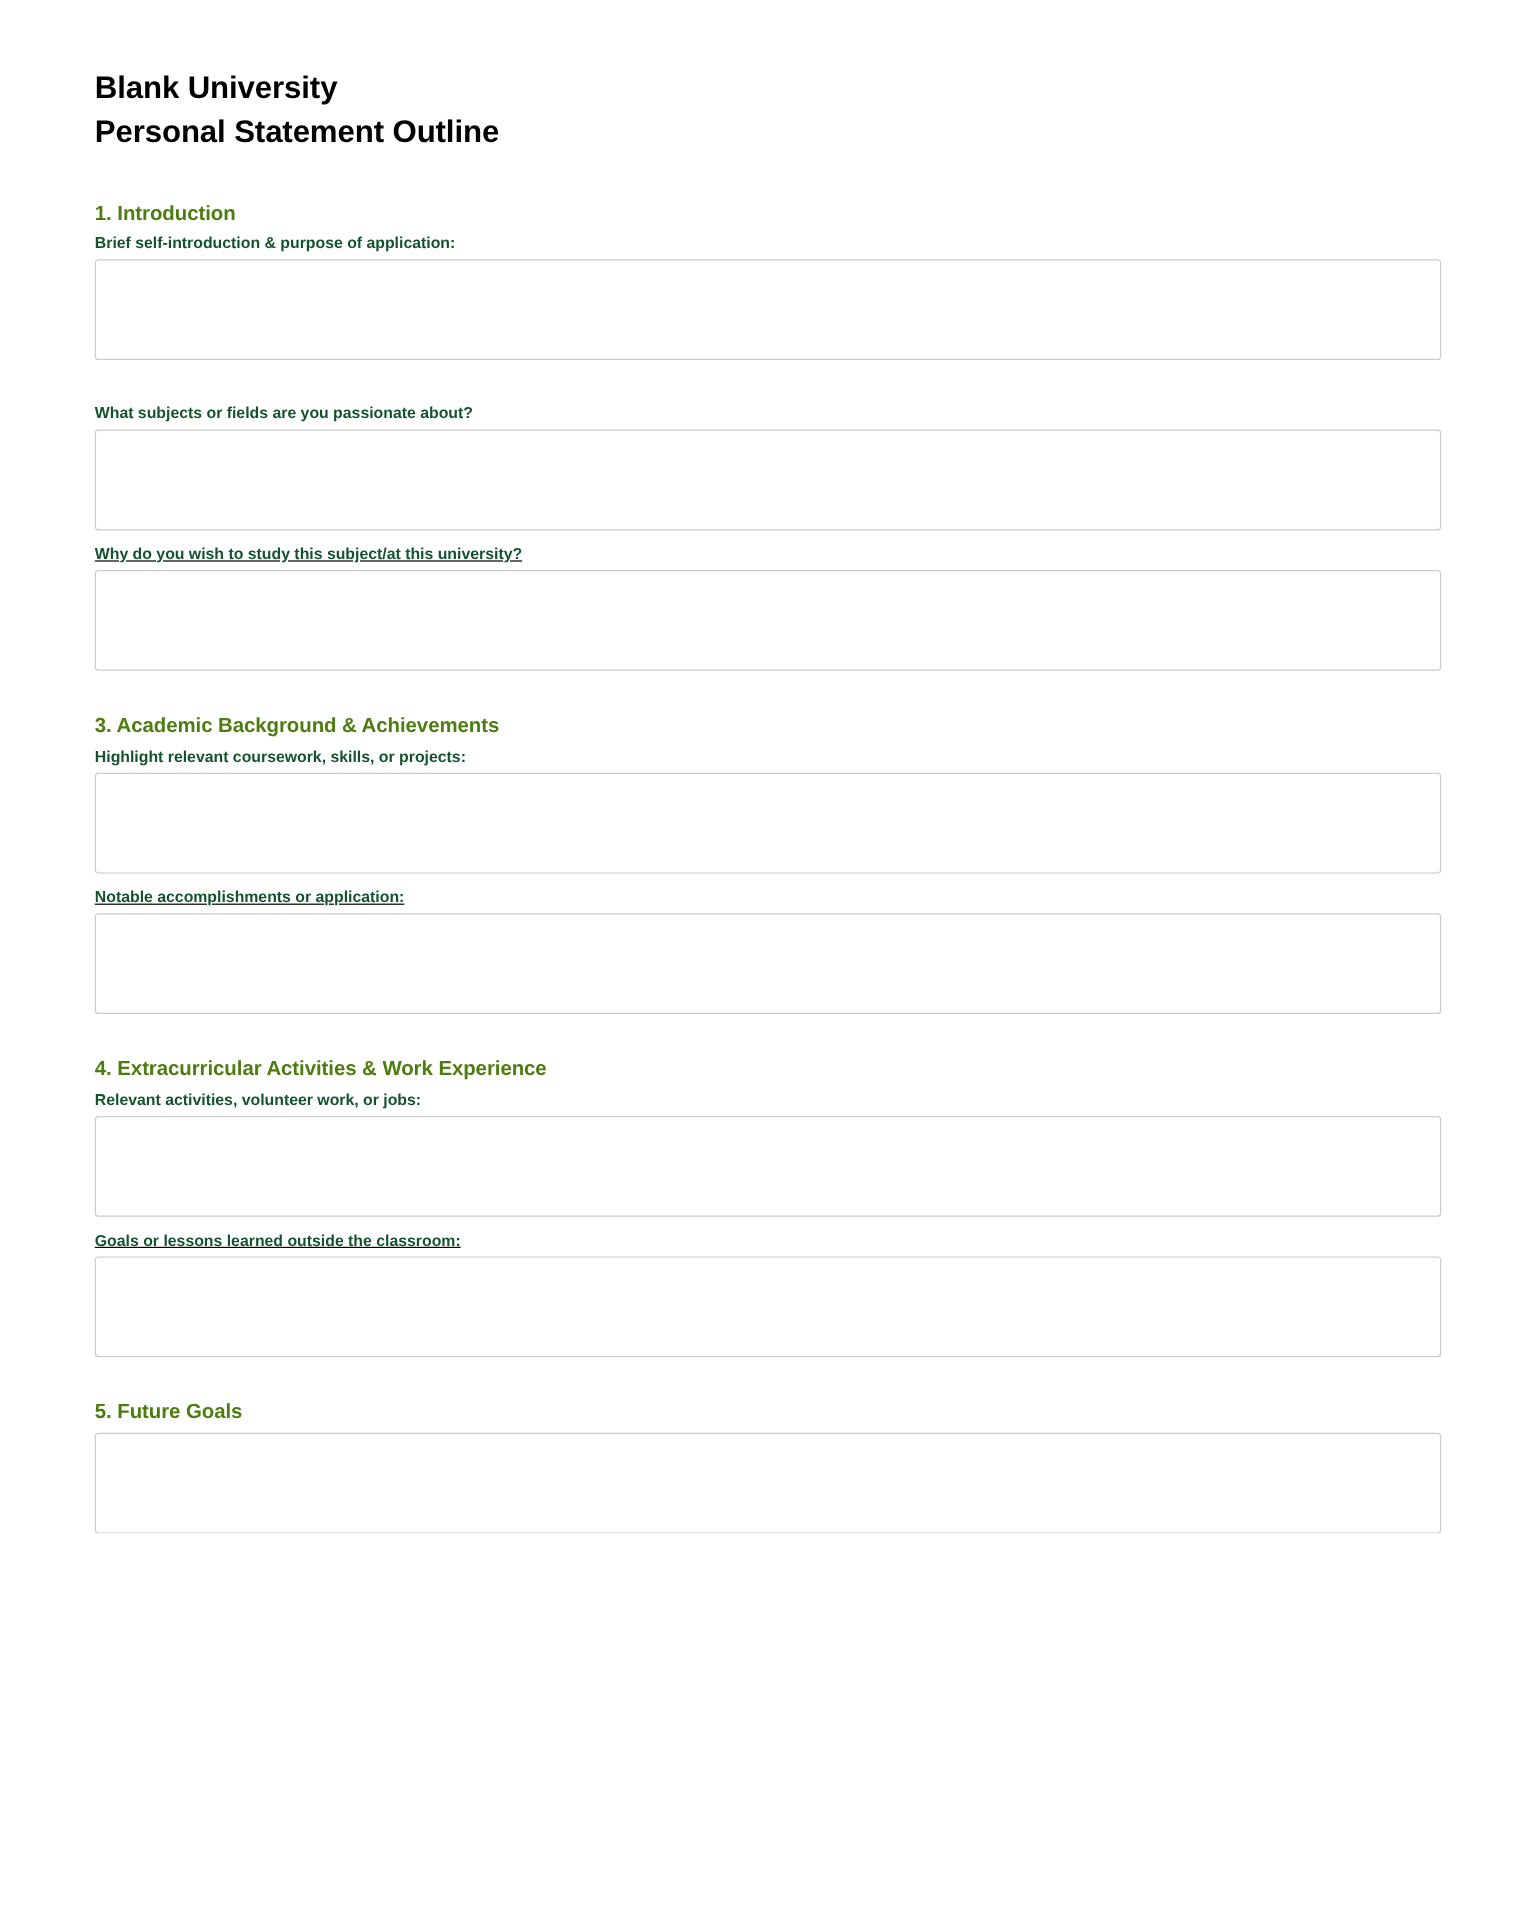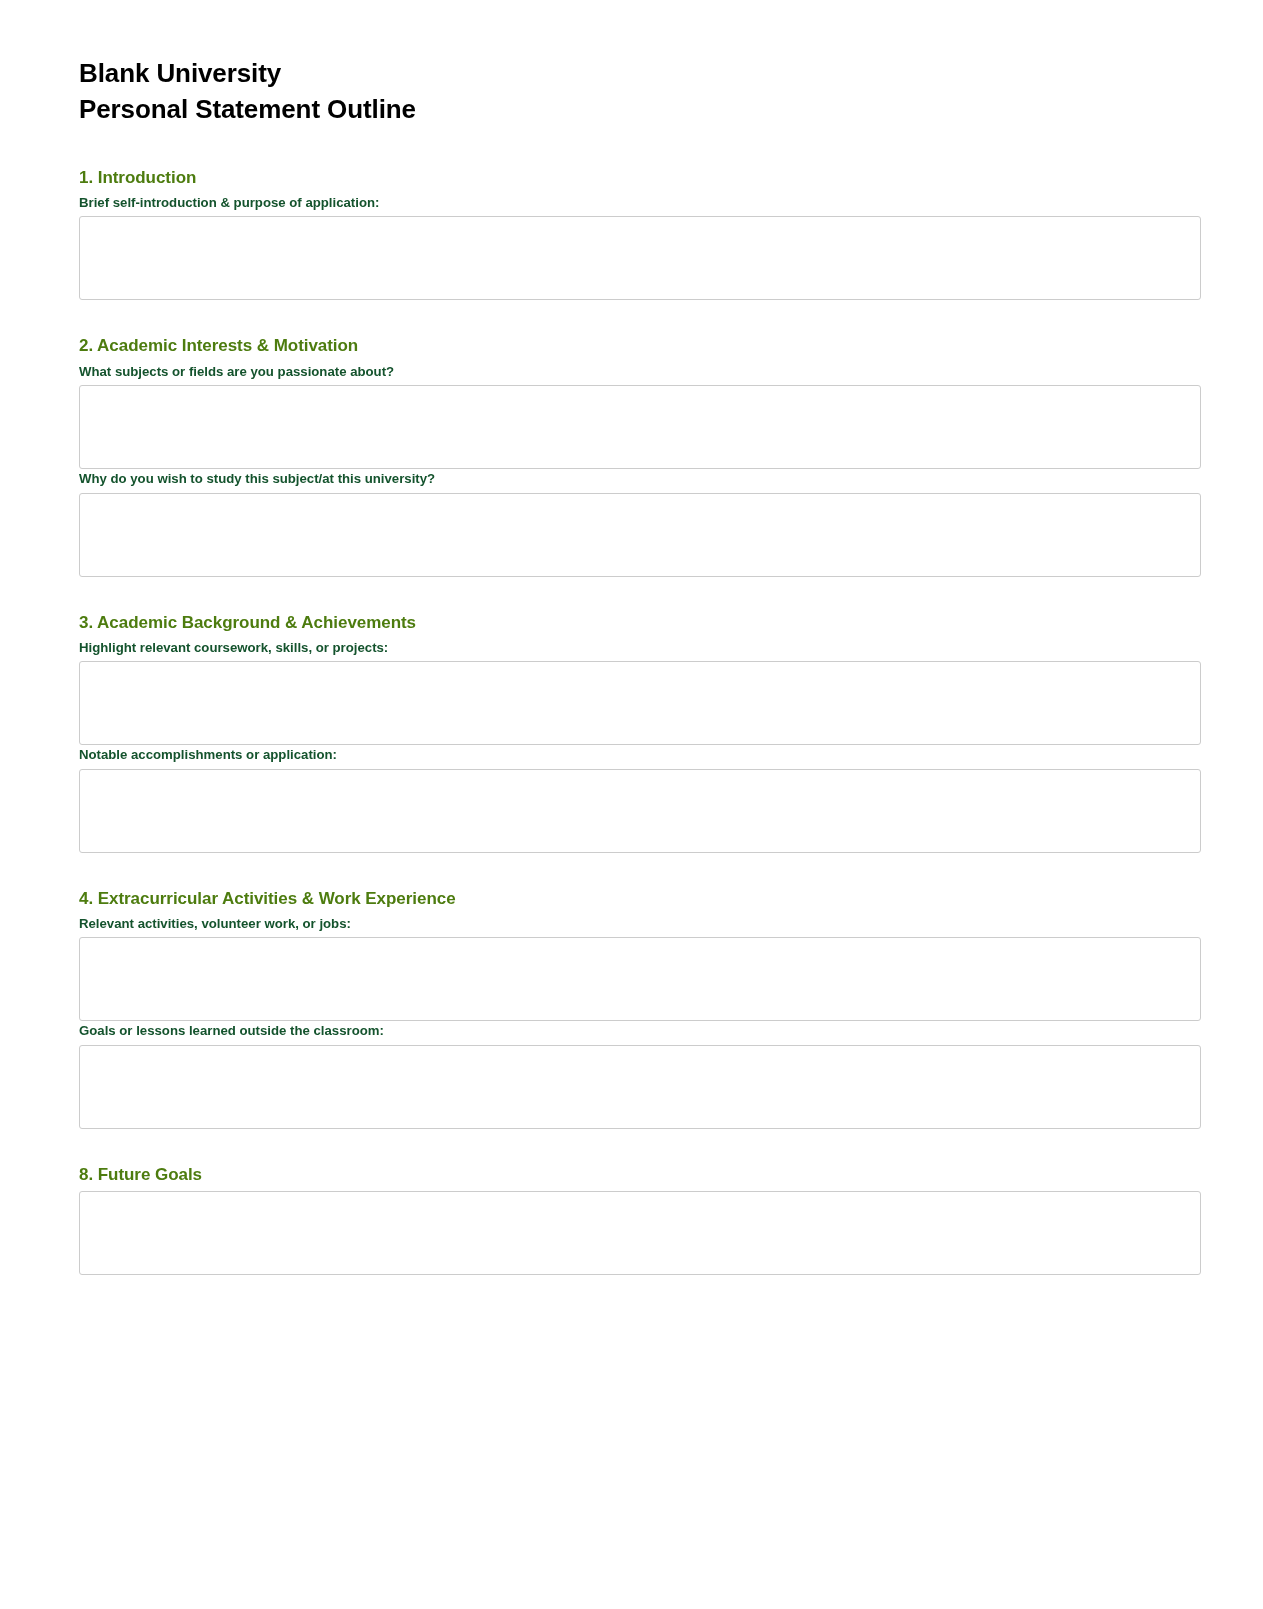--- a/index.html
+++ b/index.html
@@ -60,21 +60,22 @@
     font-weight: bold;
     line-height: 1.25;
     letter-spacing: -0.05px;
     color: #4d7c0f;
   }
 
   .field {
     margin-top: 0;
   }
   .field + .field {
-    margin-top: 1px;
+    margin-top: 11px;
+    text-decoration: underline;
   }
 
   .field-label {
     display: block;
     font-size: 13.2px;
     font-weight: bold;
     line-height: 1.32;
     margin: 0 0 5px 0;
     color: #14532d;
   }
@@ -112,21 +113,20 @@
 
     <div class="section">
       <h2 class="section-heading">1. Introduction</h2>
       <div class="field">
         <label class="field-label">Brief self-introduction &amp; purpose of application:</label>
         <textarea class="answer-box" placeholder="" style=""></textarea>
       </div>
     </div>
 
     <div class="section">
-      <h2 class="section-heading">2. Academic Interests &amp; Motivation</h2>
       <div class="field">
         <label class="field-label">What subjects or fields are you passionate about?</label>
         <textarea class="answer-box" placeholder="" style=""></textarea>
       </div>
       <div class="field">
         <label class="field-label">Why do you wish to study this subject/at this university?</label>
         <textarea class="answer-box" placeholder="" style=""></textarea>
       </div>
     </div>
 
@@ -148,20 +148,20 @@
         <label class="field-label">Relevant activities, volunteer work, or jobs:</label>
         <textarea class="answer-box" placeholder="" style=""></textarea>
       </div>
       <div class="field">
         <label class="field-label">Goals or lessons learned outside the classroom:</label>
         <textarea class="answer-box" placeholder="" style=""></textarea>
       </div>
     </div>
 
     <div class="section">
-      <h2 class="section-heading">8. Future Goals</h2>
+      <h2 class="section-heading">5. Future Goals</h2>
       <div class="field">
         <textarea class="answer-box" placeholder="" style=""></textarea>
       </div>
     </div>
 
   </div>
 </div>
 
 </body></html>

